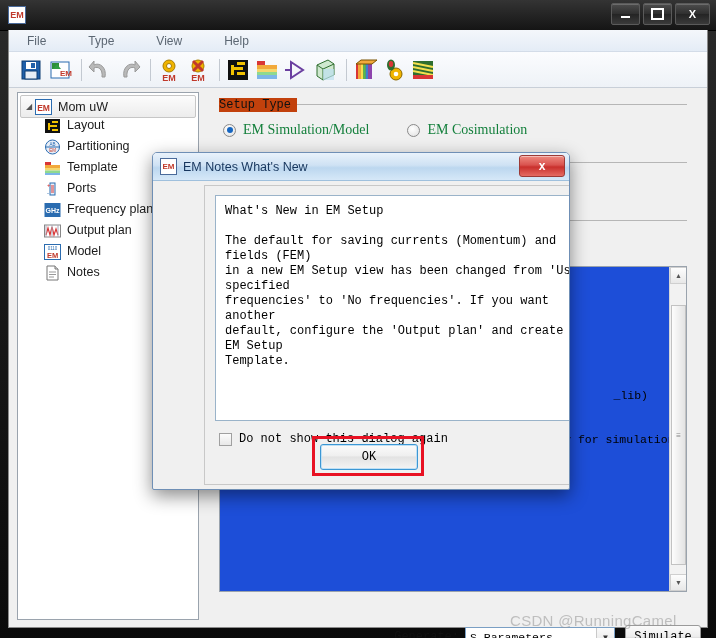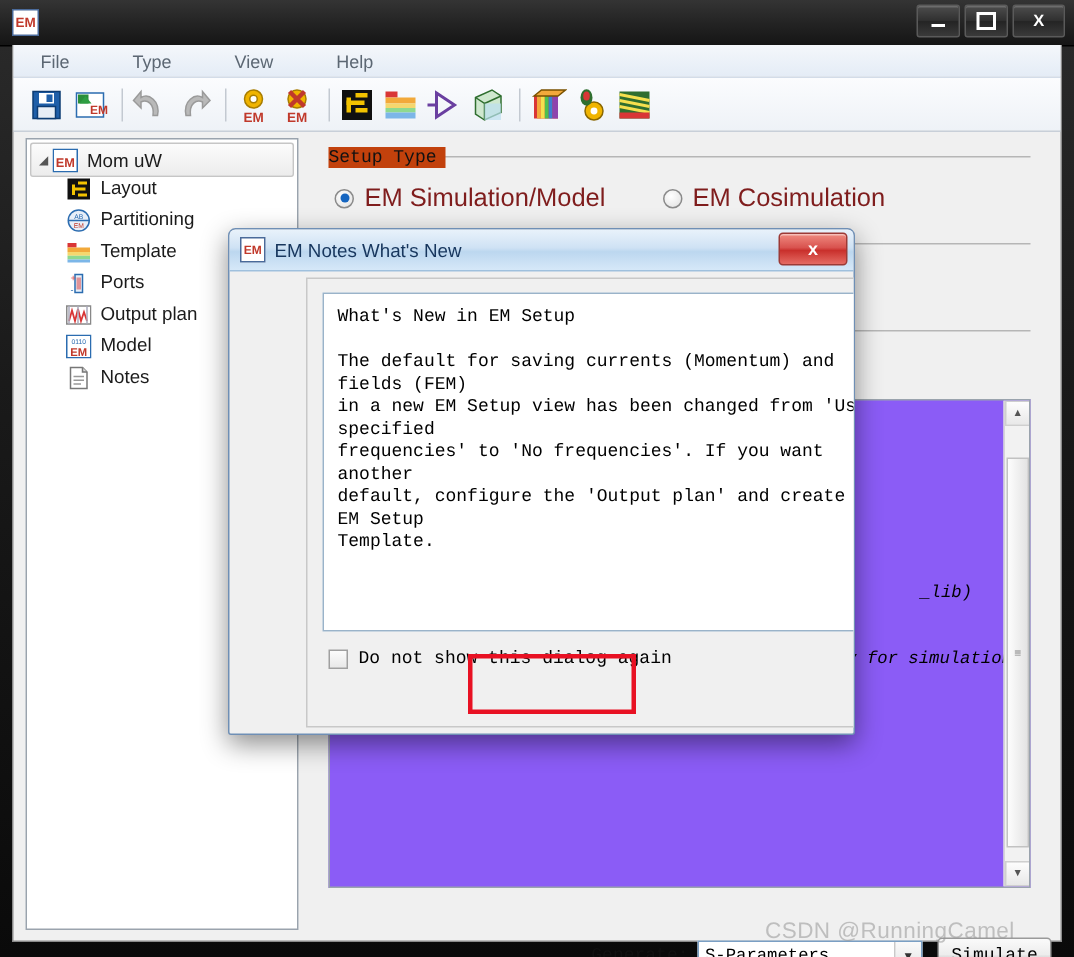--- a/index.html
+++ b/index.html
@@ -158,33 +158,32 @@
     background: radial-gradient(circle at 40% 35%, #ffffff 0%, #e9e9e9 70%, #d2d2d2 100%);
     display: inline-block; position: relative; margin-right: 7px;
     box-sizing: border-box;
   }
   .radio.checked::after {
     content: ""; position: absolute;
     left: 2.5px; top: 2.5px; width: 6px; height: 6px;
     border-radius: 50%; background: #1565c0;
   }
   .radio-label {
-    font-family: Liberation Sans, sans-serif;
-    font-size: 17px; color: #7f1d1d; margin-right: 38px; white-space: nowrap;
+    font-family: Liberation Serif, serif;
+    font-size: 14px; color: #15803d; margin-right: 38px; white-space: nowrap;
   }
 
   
   .logbox {
     position: absolute; left: 14px; top: 174px;
     width: 468px; height: 326px;
-    background: #8b5cf6;
+    background: #1d4ed8;
     border: 1px solid #9aa3ad;
     box-sizing: border-box;
     overflow: hidden;
-    font-style: italic;
   }
   .logtext {
     position: absolute; left: 6px; top: 124px;
     font-family: "Liberation Mono", monospace;
     font-size: 11.5px; color: #000;
     line-height: 14px;
     white-space: pre;
   }
   .logtext .hdr { font-weight: bold; text-decoration: underline; }
   .partial-line {
@@ -555,20 +554,29 @@
           <svg width="17" height="16" viewBox="0 0 17 16">
             <rect x="6" y="2" width="5" height="12" fill="#e7f0fa" stroke="#2b6cb0"></rect>
             <text x="3" y="6" font-size="6" fill="#d93636" font-family="Liberation Sans, sans-serif">+</text>
             <text x="3" y="14" font-size="6" fill="#2b6cb0" font-family="Liberation Sans, sans-serif">-</text>
             <rect x="7" y="4" width="3" height="8" fill="#d93636" opacity=".5"></rect>
           </svg>
         </span>
         <span class="node-label">Ports</span>
       </div>
 
+      <div class="tree-item">
+        <span class="node-ico">
+          <svg width="17" height="16" viewBox="0 0 17 16">
+            <rect x="0.5" y="1" width="16" height="14" fill="#2b6cb0"></rect>
+            <text x="8.5" y="11" font-size="7" fill="#fff" text-anchor="middle" font-family="Liberation Sans, sans-serif" font-weight="bold">GHz</text>
+          </svg>
+        </span>
+        <span class="node-label">Frequency plan</span>
+      </div>
 
       <div class="tree-item">
         <span class="node-ico">
           <svg width="17" height="16" viewBox="0 0 17 16">
             <rect x="0.5" y="2" width="16" height="12" fill="#fff" stroke="#888"></rect>
             <path d="M2 12 L4 5 L6 12 L8 4 L10 12 L12 6 L14 12" fill="none" stroke="#d93636" stroke-width="1.2"></path>
             <line x1="2" y1="2" x2="2" y2="14" stroke="#aab"></line>
             <line x1="8" y1="2" x2="8" y2="14" stroke="#aab"></line>
             <line x1="14" y1="2" x2="14" y2="14" stroke="#aab"></line>
           </svg>
@@ -659,15 +667,16 @@
 default, configure the 'Output plan' and create an EM Setup
 Template.</div>
       <div class="dlg-checkrow">
         <span class="checkbox"></span>
         <span class="check-label">Do not show this dialog again</span>
       </div>
     </div>
   </div>
 
   <div class="ok-highlight"></div>
+  <div class="ok-btn">OK</div>
 
   <div class="watermark">CSDN @RunningCamel</div>
 </div>
 
 </body></html>

